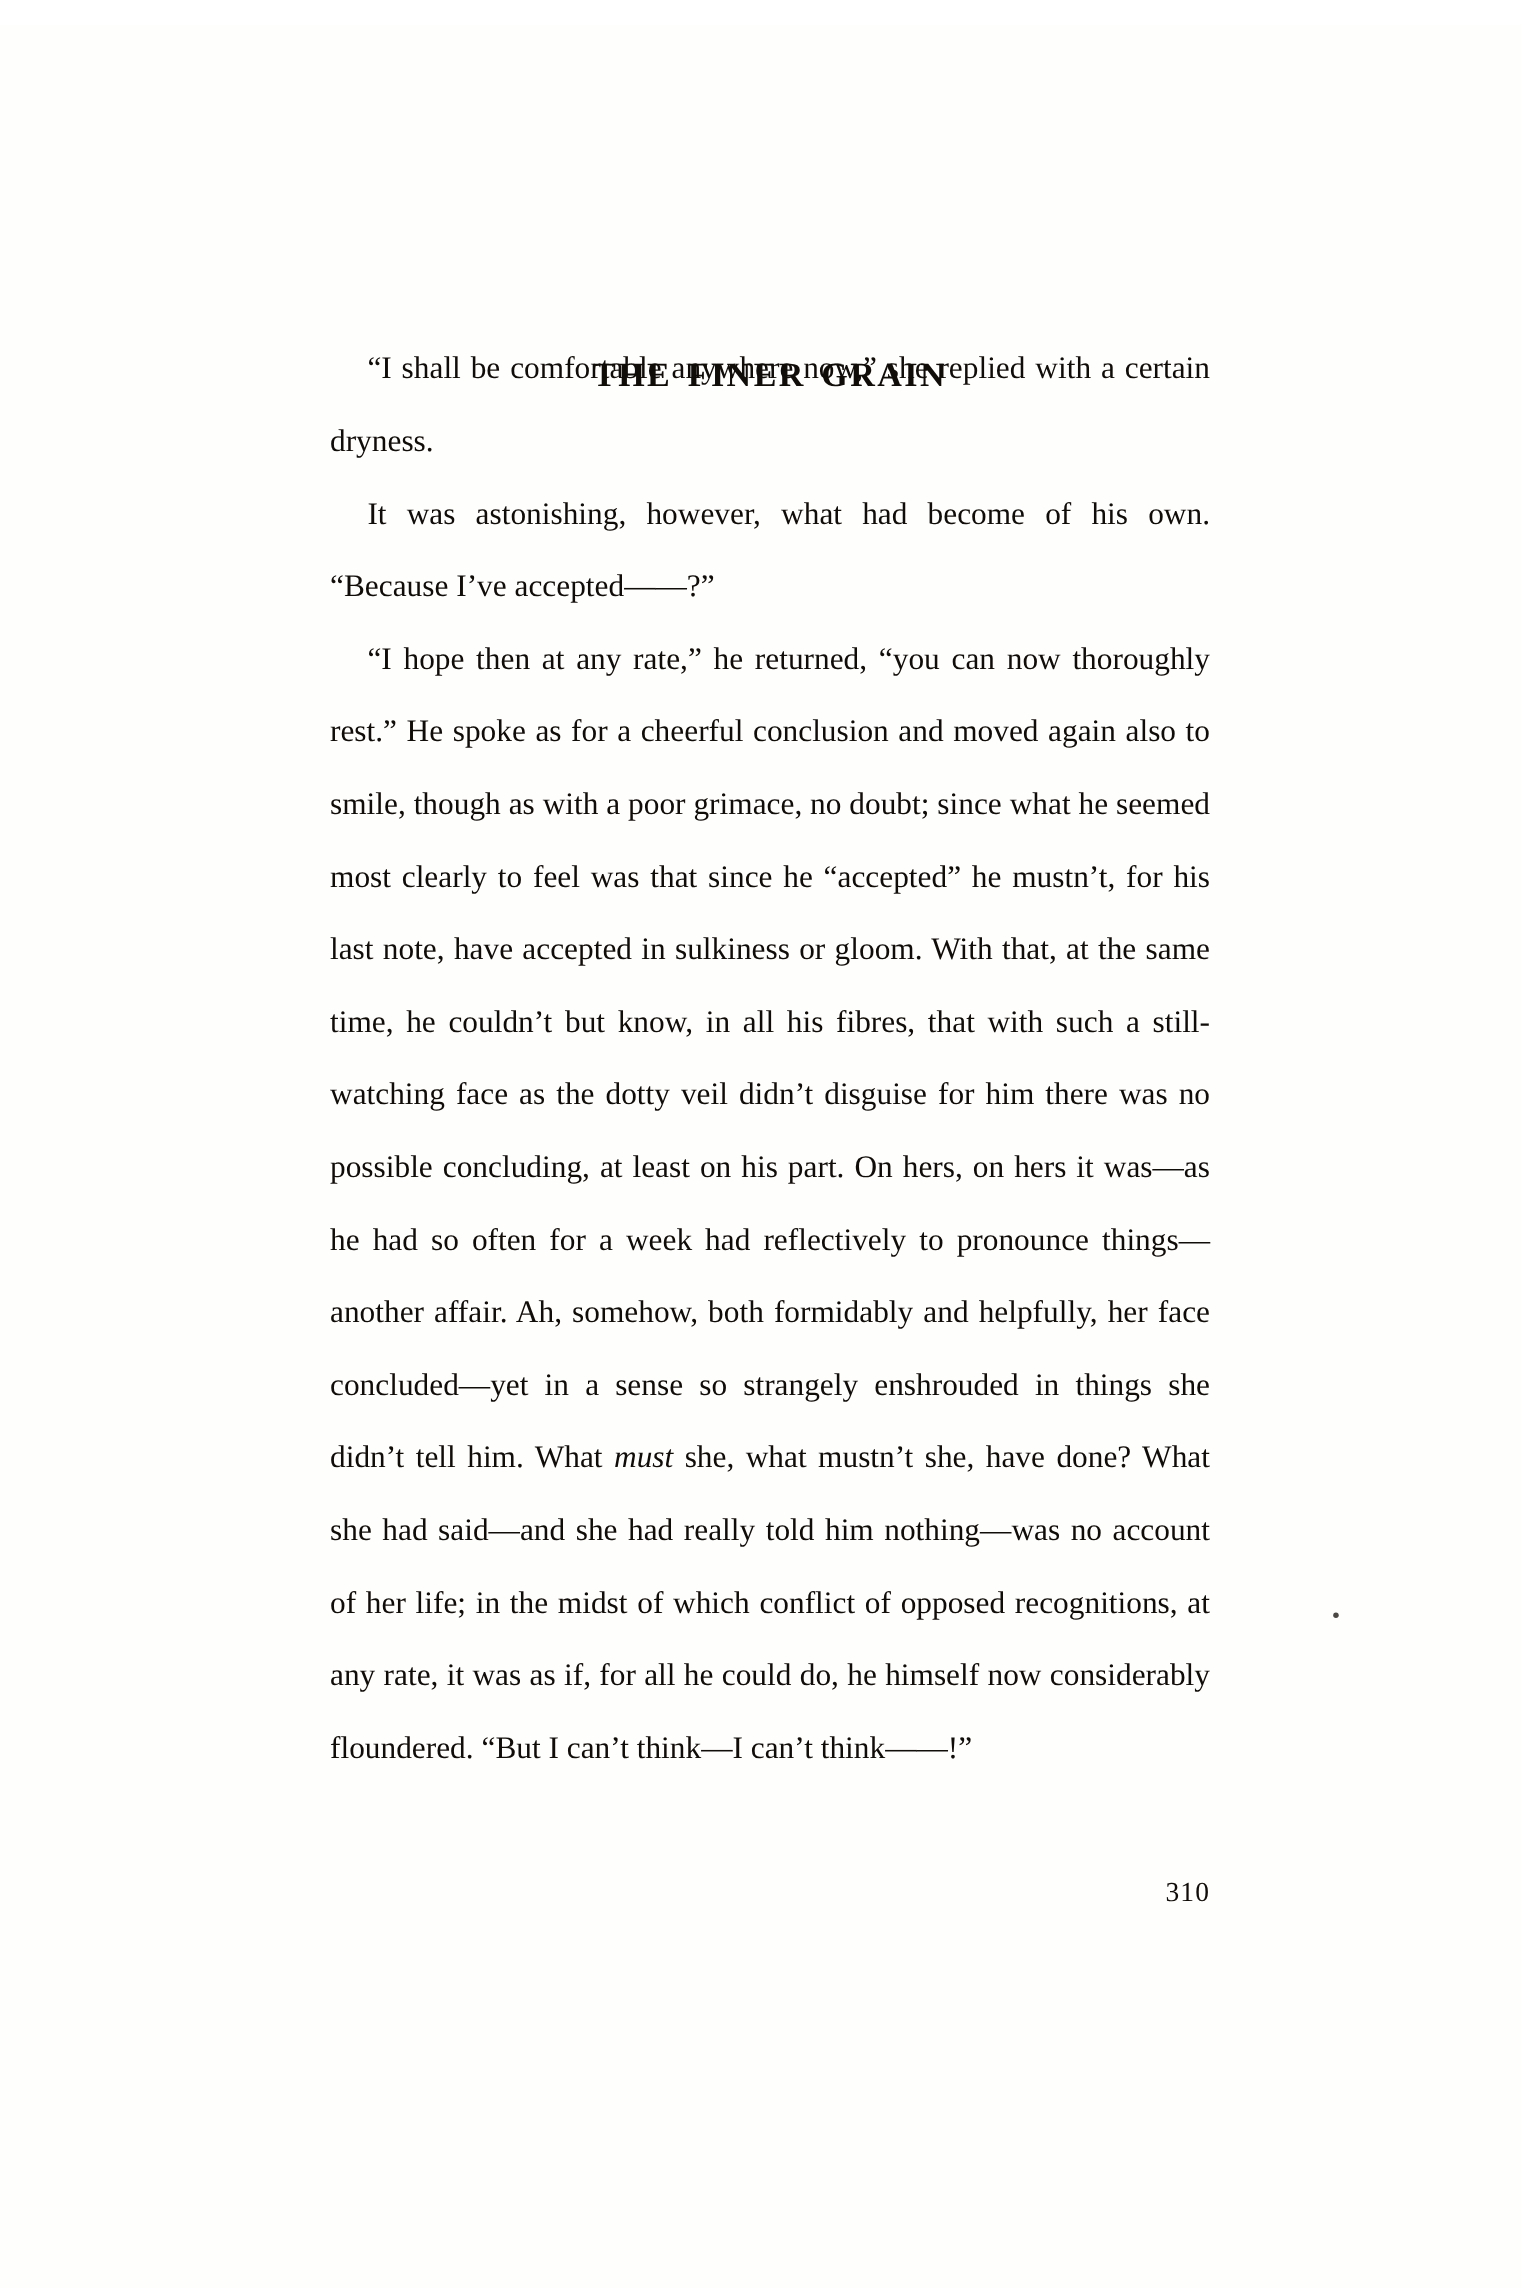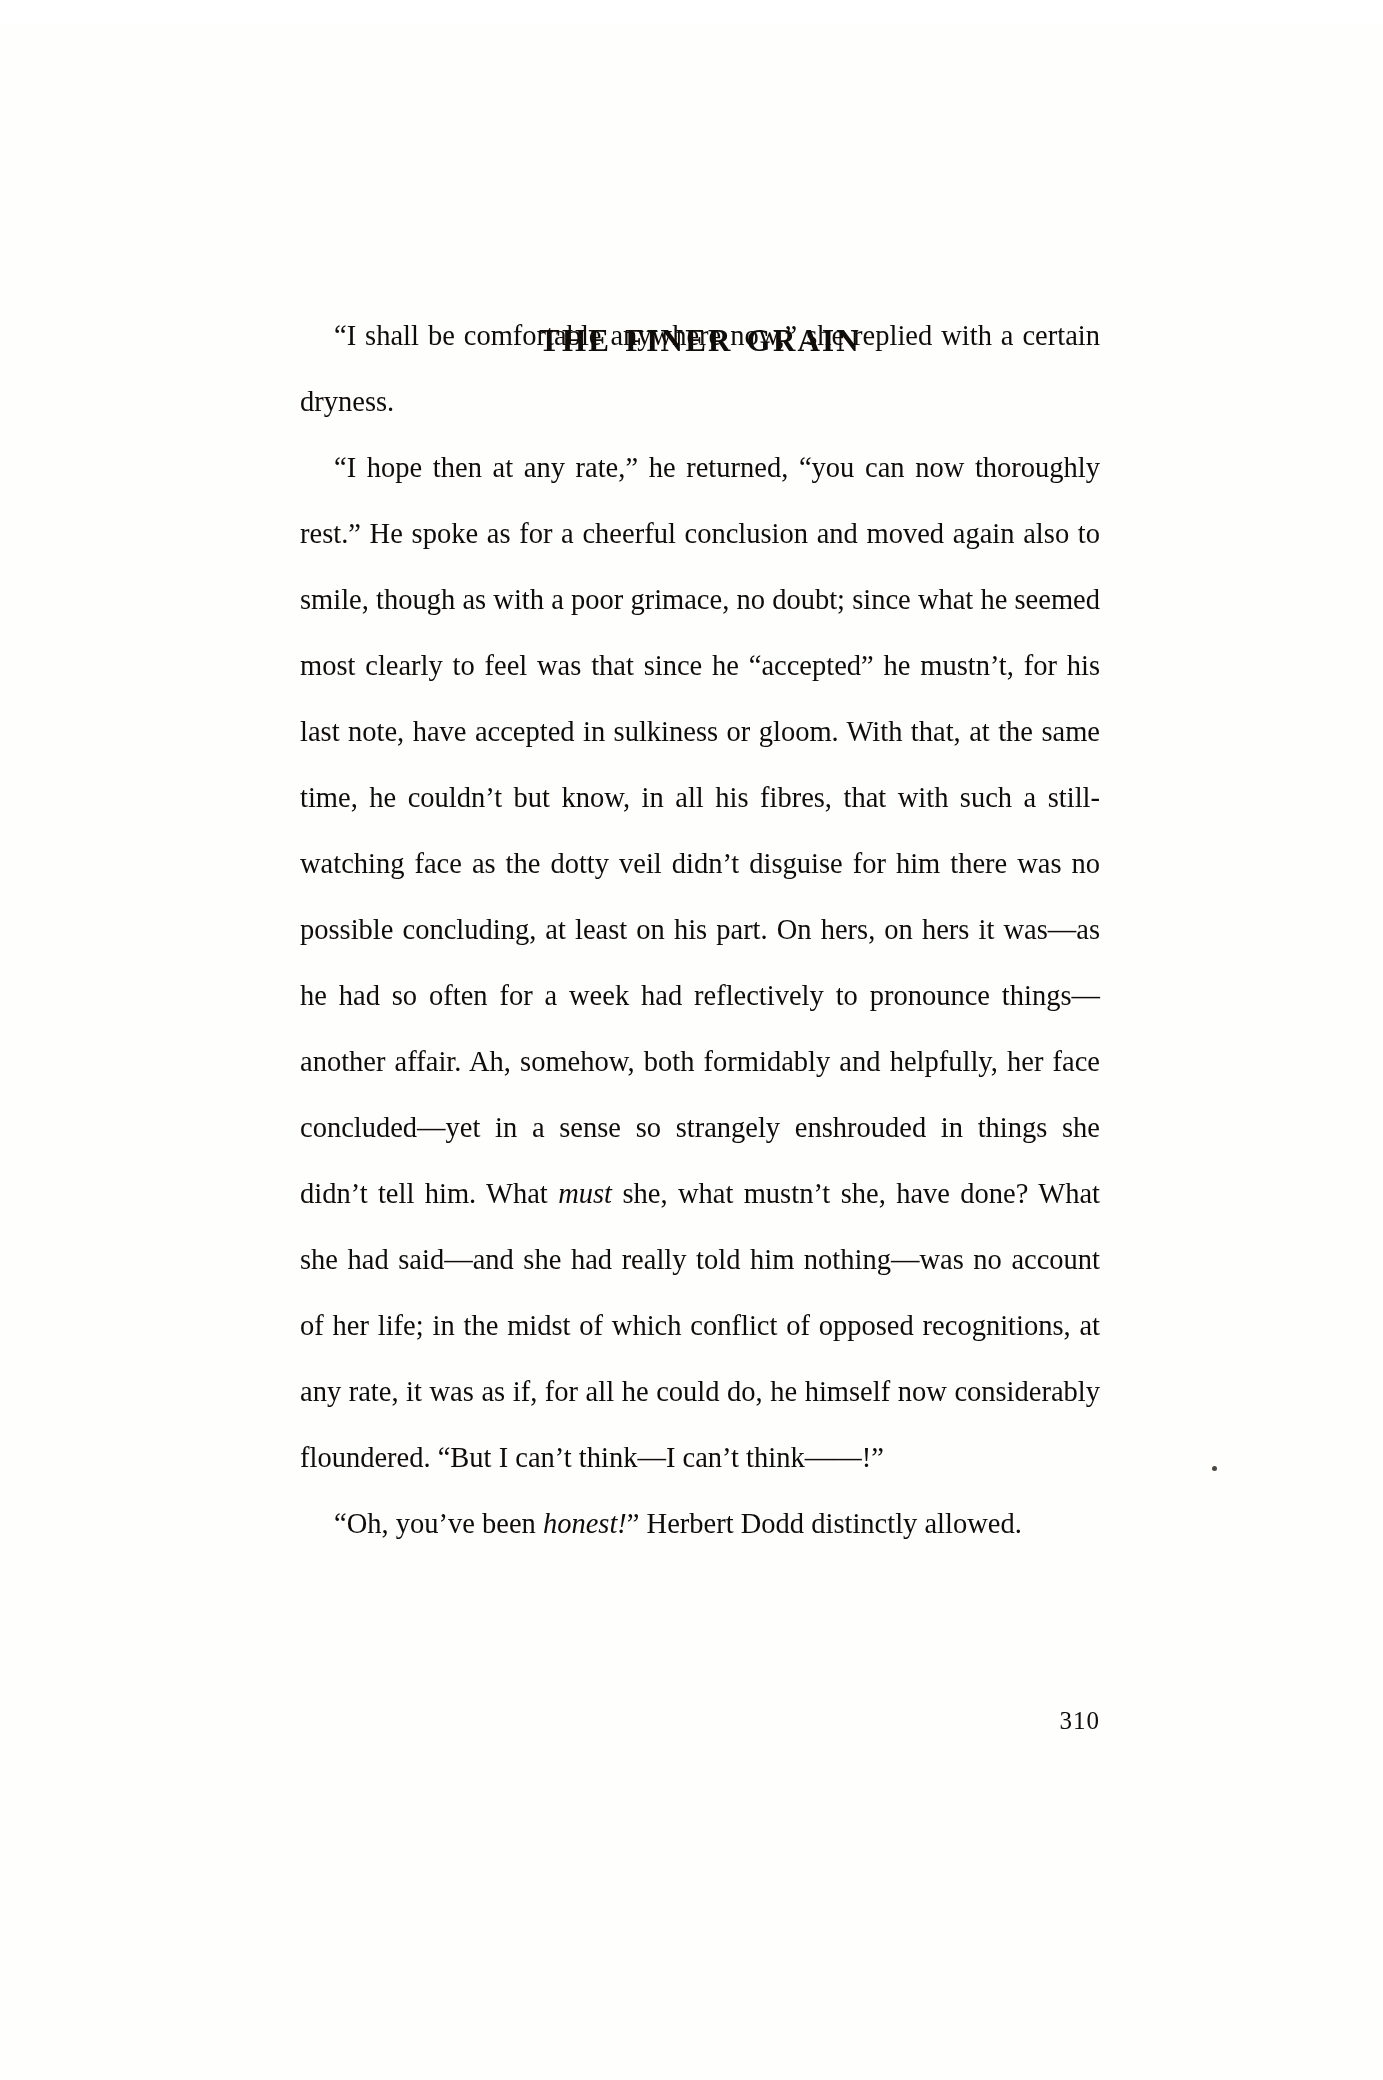--- a/index.html
+++ b/index.html
@@ -82,21 +82,21 @@
 <div class="page">
 
   <h1 class="running-head" style="position: absolute; left: 300px; top: 300px; width: 800px;">
     <span class="word">THE</span><span class="word">FINER</span><span class="word">GRAIN</span>
   </h1>
 
   <div class="content">
 
     <div class="body-text">
       <p>“I shall be comfortable anywhere now,” she replied with a certain dryness.</p>
+      <p>It was astonishing, however, what had become of his own.  “Because I’ve accepted——?”</p>
       <p><span>“I hope then at any rate,” he returned, “you can now thoroughly rest.”  He spoke as for a cheerful conclusion and moved again also to smile, though as with a poor grimace, no doubt; since what he seemed most clearly to feel was that since he “accepted” he mustn’t, for his last note, have accepted in sulkiness or gloom.  With that, at the same time, he couldn’t but know, in all his fibres, that with such a still-watching face as the dotty veil didn’t disguise for him there was no possible concluding, at least on his part.  On hers, on hers it was—as he had so often for a week had reflectively to pronounce things—another affair. Ah, somehow, both formidably and helpfully, her face concluded—yet in a sense so strangely enshrouded in things she didn’t tell him.  What </span><em>must</em><span> she, what mustn’t she, have done?  What she had said—and she had really told him nothing—was no account of her life; in the midst of which conflict of opposed recognitions, at any rate, it was as if, for all he could do, he himself now considerably floundered.  “But I can’t think—I can’t think——!”</span></p>
-      <p><span>“Oh, you’ve been </span><em>honest!</em><span>” Herbert Dodd distinctly allowed.</span></p>
     </div>
   </div>
 
   <div class="folio">310</div>
 
   <div class="stray-mark"></div>
 </div>
 
 </body></html>

